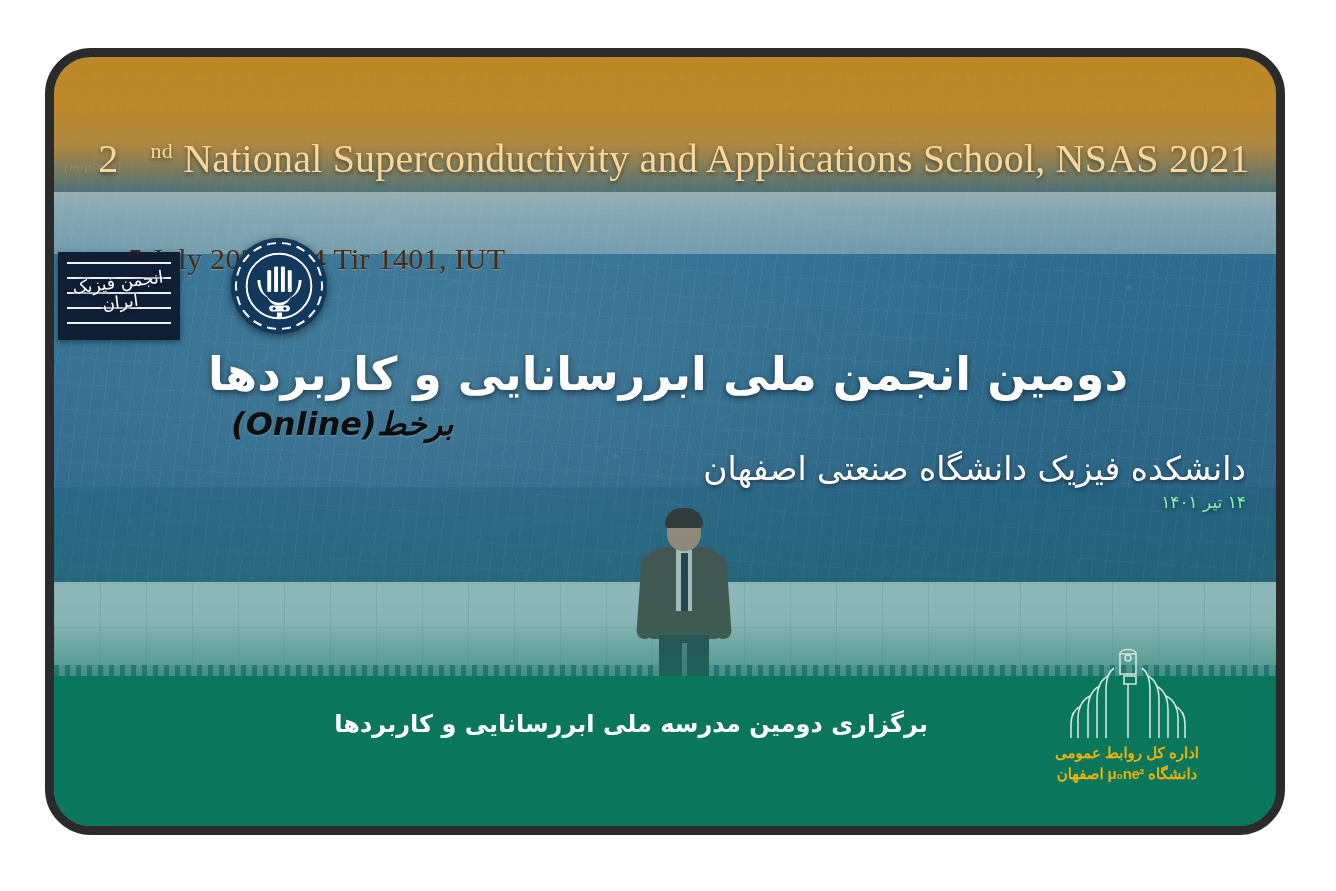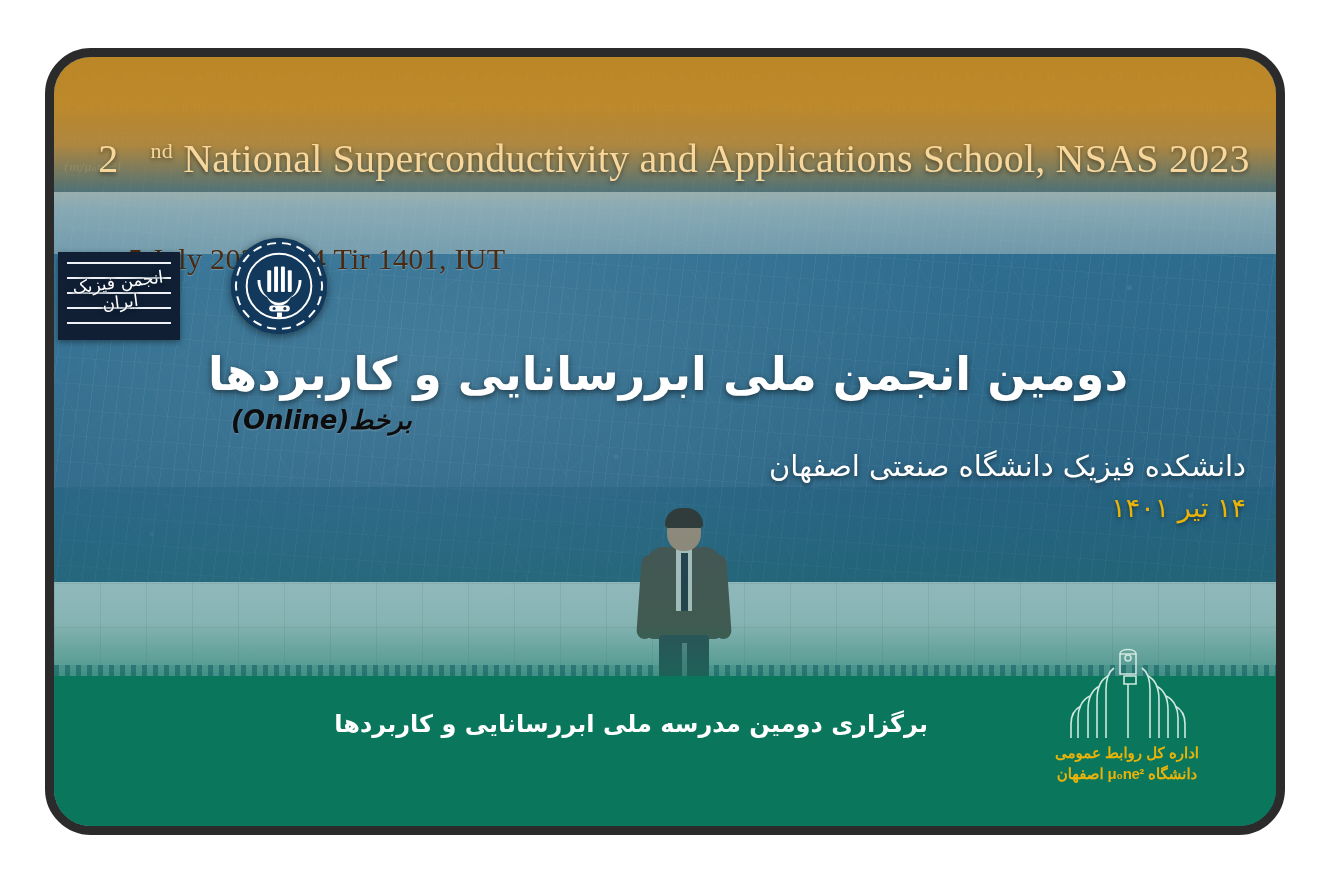--- a/index.html
+++ b/index.html
@@ -196,40 +196,40 @@
     white-space:nowrap;
     text-shadow:0 2px 6px rgba(0,0,0,.55);
     letter-spacing:-1px;
   }
   .online-fa{
     position:absolute;left:177px;top:348px;
     direction:rtl;
     font-family:"DejaVu Sans",sans-serif;
     font-weight:bold;
     font-style:italic;
-    font-size:26px;
+    font-size:32px;
     color:#0d0d0d;
     white-space:nowrap;
     text-shadow:0 1px 2px rgba(255,255,255,.22);
   }
   .dept-fa{
     position:absolute;right:30px;top:392px;
     direction:rtl;text-align:right;
     font-family:"DejaVu Sans",sans-serif;
-    font-size:29px;
+    font-size:33px;
     color:#ffffff;
     white-space:nowrap;
     text-shadow:0 2px 5px rgba(0,0,0,.5);
   }
   .date-fa{
     position:absolute;right:30px;top:435px;
     direction:rtl;text-align:right;
     font-family:"DejaVu Sans",sans-serif;
-    font-size:27px;
-    color:#eab308;
+    font-size:17px;
+    color:#86efac;
     white-space:nowrap;
     text-shadow:0 2px 5px rgba(0,0,0,.5);
     margin-left:42px;
   }
 
   .footer-line1{
     position:absolute;right:348px;bottom:88px;
     direction:rtl;text-align:right;
     font-family:"DejaVu Sans",sans-serif;
     font-weight:bold;
@@ -318,21 +318,21 @@
         <div class="photo-tint"></div>
       </div>
 
       <div class="green-block"></div>
 
       <div class="gold"></div>
       <div class="light-band"></div>
 
       <div class="title-en">
         <span>2</span><sup>nd</sup>
-        <span>National Superconductivity and Applications School, NSAS 2023</span>
+        <span>National Superconductivity and Applications School, NSAS 2021</span>
       </div>
 
       <div class="date-en">5 July 2022 l 14 Tir 1401, IUT</div>
 
       <div class="ips-logo">
         <div class="ips-lines">
           <i></i>
             <i></i>
             <i></i>
             <i></i>

